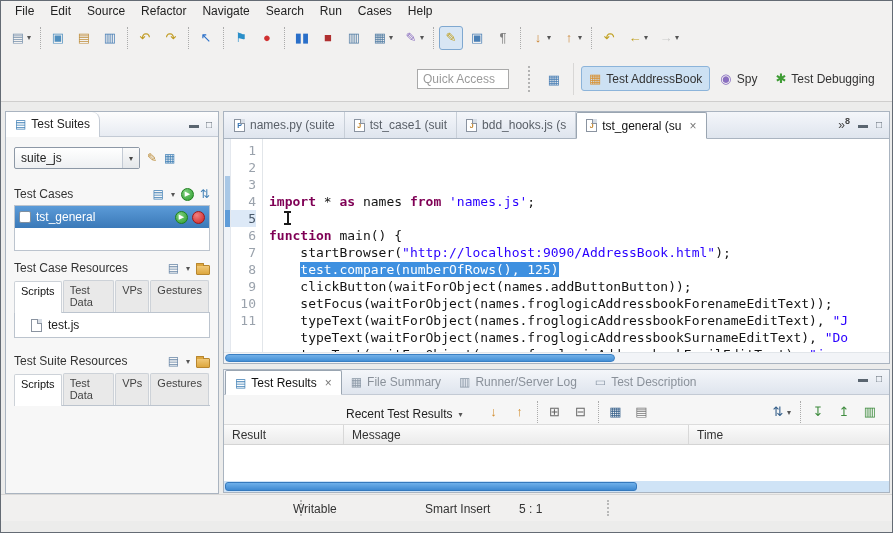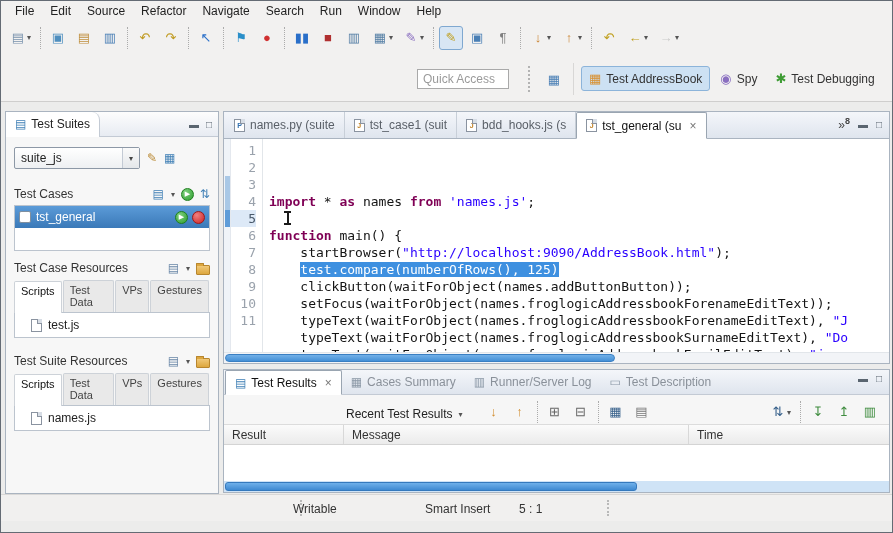--- a/index.html
+++ b/index.html
@@ -111,21 +111,21 @@
 <div class="window">
 
   <div class="menubar">
       <span class="mitem">File</span>
       <span class="mitem">Edit</span>
       <span class="mitem">Source</span>
       <span class="mitem">Refactor</span>
       <span class="mitem">Navigate</span>
       <span class="mitem">Search</span>
       <span class="mitem">Run</span>
-      <span class="mitem">Window</span>
+      <span class="mitem">Cases</span>
       <span class="mitem">Help</span>
     </div>
 
   <div class="toolbar">
       <span class="tbtn">
         <span class="g" style="color:#7a93ad">▤</span>
         <span class="caret">▾</span>
       </span>
       <span class="tsep"></span>
       <span class="tbtn">
@@ -299,26 +299,20 @@
             <span class="ticon" style="color:#6a87a8">▤</span>
             <span class="caret">▾</span>
             <span class="i-folder"></span>
           </span>
         </div>
         <div class="mini-tabs">
             <span class="mtab active">Scripts</span>
             <span class="mtab">Test Data</span>
             <span class="mtab">VPs</span>
             <span class="mtab">Gestures</span>
-          </div>
-        <div class="filebox">
-            <div class="frow">
-              <span class="i-doc"></span>
-              <span>names.js</span>
-            </div>
           </div>
       </div>
     </div>
   </div>
 
   <div class="panel editor-pane">
     <div class="etabs">
         <span class="etab">
           <span class="i-doc">
             <b class="ft py">P</b>
@@ -380,21 +374,21 @@
 
   <div class="panel results-pane">
     <div class="rtabs">
         <span class="rtab active">
           <span class="g" style="color:#3f7fb5">▤</span>
           <span>Test Results</span>
           <span class="x">×</span>
         </span>
         <span class="rtab">
           <span class="g" style="color:#8a97a5">▦</span>
-          <span>Cases Summary</span>
+          <span>File Summary</span>
         </span>
         <span class="rtab">
           <span class="g" style="color:#8a97a5">▥</span>
           <span>Runner/Server Log</span>
         </span>
         <span class="rtab">
           <span class="g" style="color:#8a97a5">▭</span>
           <span>Test Description</span>
         </span>
       </div>

